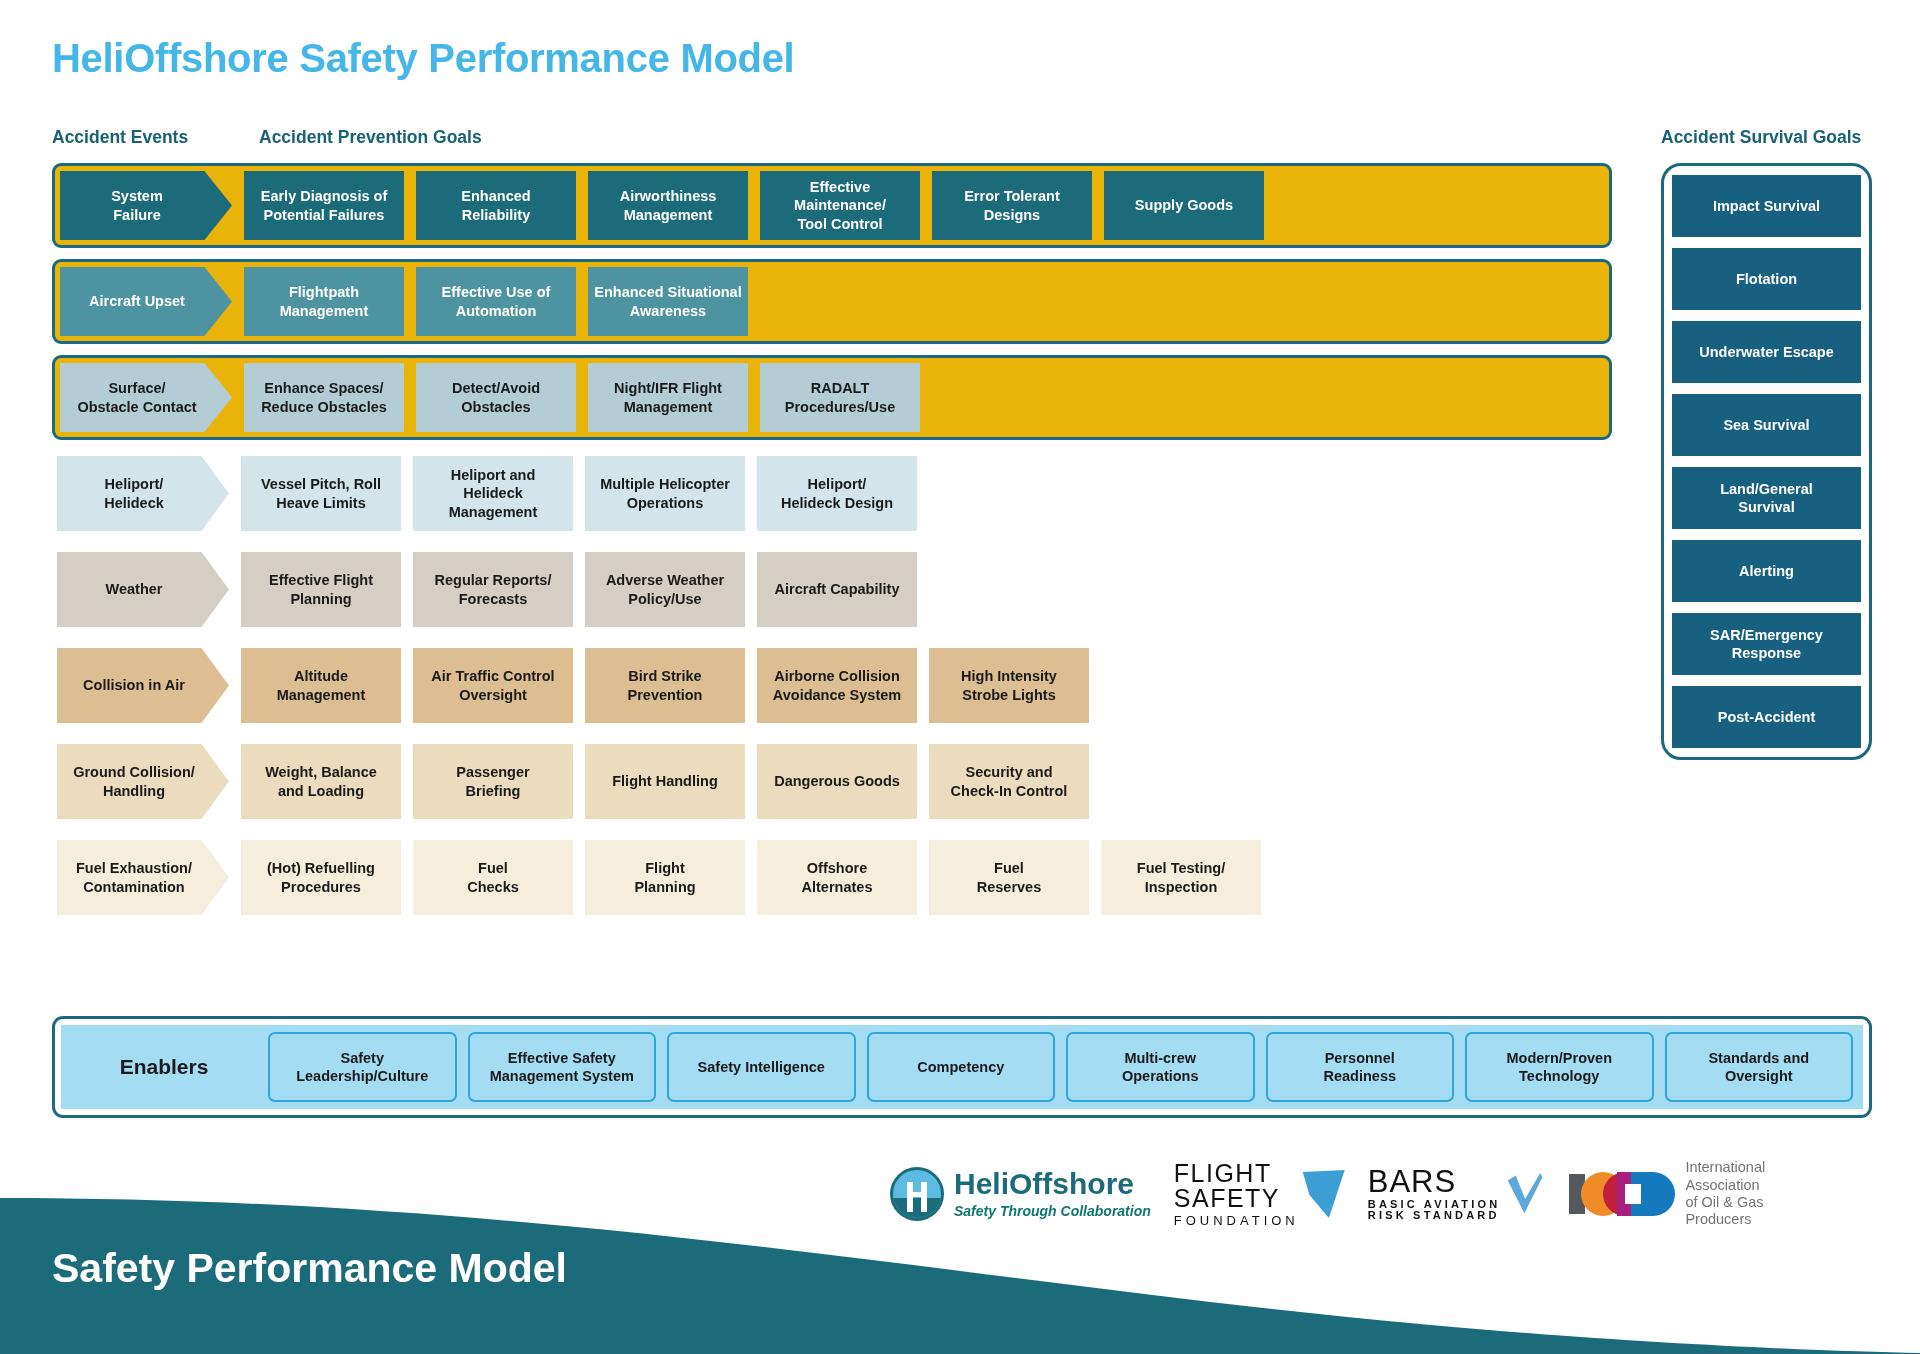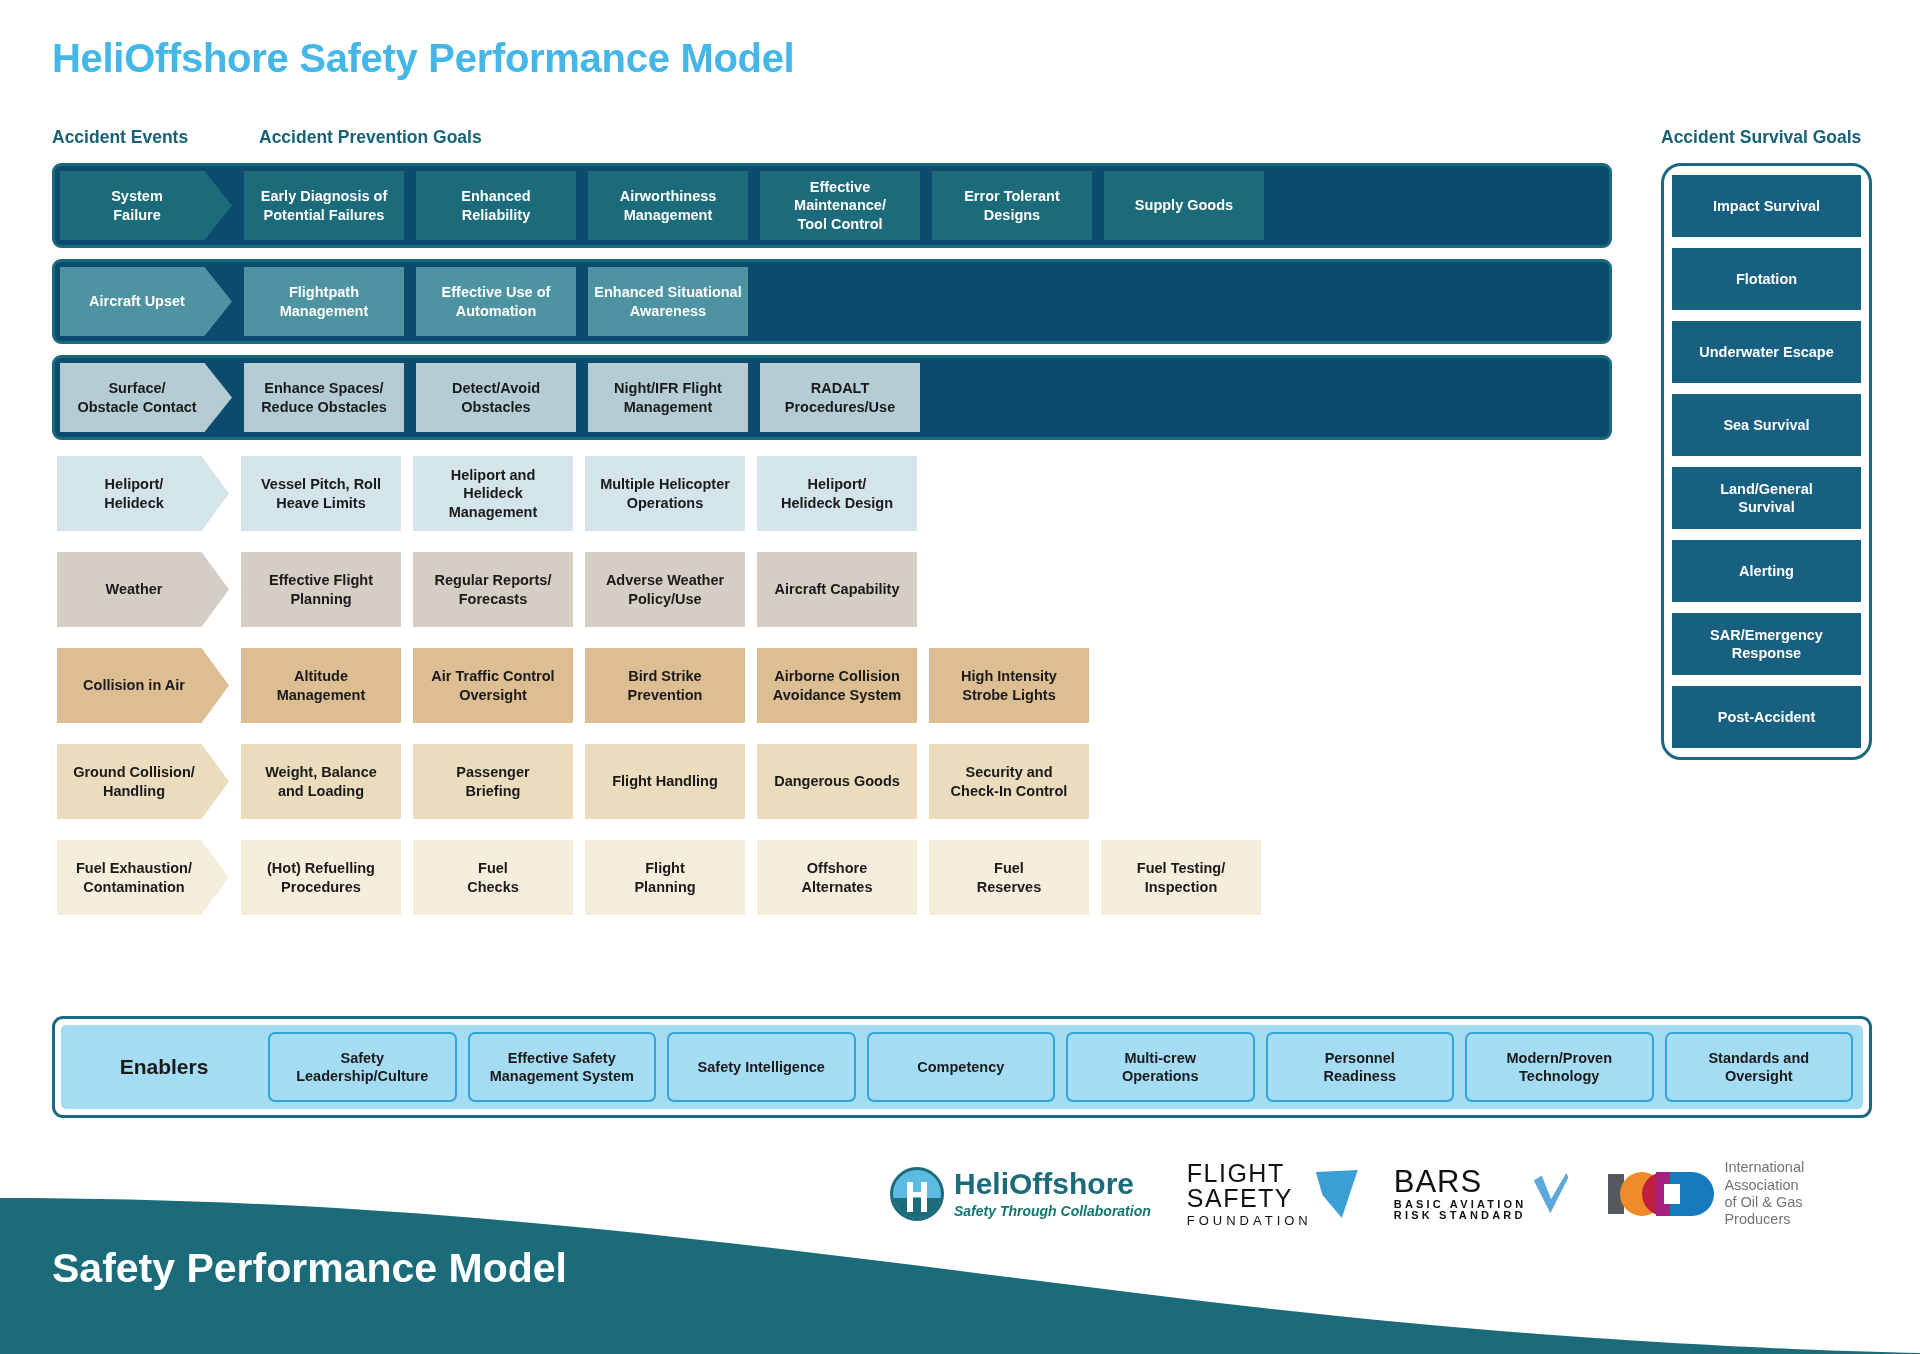--- a/index.html
+++ b/index.html
@@ -48,21 +48,21 @@
     height: 75px;
     margin-bottom: 11px;
     display: flex;
     align-items: stretch;
   }
   .row.boxed {
     border: 3px solid #1a697f;
     border-radius: 9px;
     padding: 5px;
     height: 85px;
-    background: #0c4a6e;
+    background: #eab308;
   }
   .row.plain { padding: 5px; height: 85px; }
 
   .event-cell {
     position: relative;
     width: 172px;
     flex: 0 0 172px;
     display: flex;
     align-items: center;
     justify-content: center;
@@ -131,21 +131,21 @@
     width: 1820px;
     height: 102px;
     border: 3px solid #1a697f;
     border-radius: 11px;
     background: #fff;
     padding: 6px;
   }
   #enablers-inner {
     width: 100%; height: 100%;
     background: #a4dcf4;
-    border-radius: 5px;
+    border-radius: 0;
     display: flex;
     align-items: center;
     padding: 7px 10px;
   }
   #enablers-label {
     flex: 0 0 186px;
     font-size: 21px;
     font-weight: bold;
     color: #1a1a1a;
     text-align: center;
@@ -168,21 +168,21 @@
     padding: 3px 4px;
   }
 
   
   #logos {
     position: absolute;
     left: 890px; top: 1148px;
     width: 1000px; height: 92px;
     display: flex;
     align-items: center;
-    gap: 36px;
+    gap: 23px;
   }
   .logo { display: flex; align-items: center; }
 
   .ho-mark {
     width: 54px; height: 54px; border-radius: 50%;
     background: #5bbbe0;
     border: 3px solid #1c6b7b;
     position: relative; overflow: hidden;
     flex: 0 0 54px;
   }

